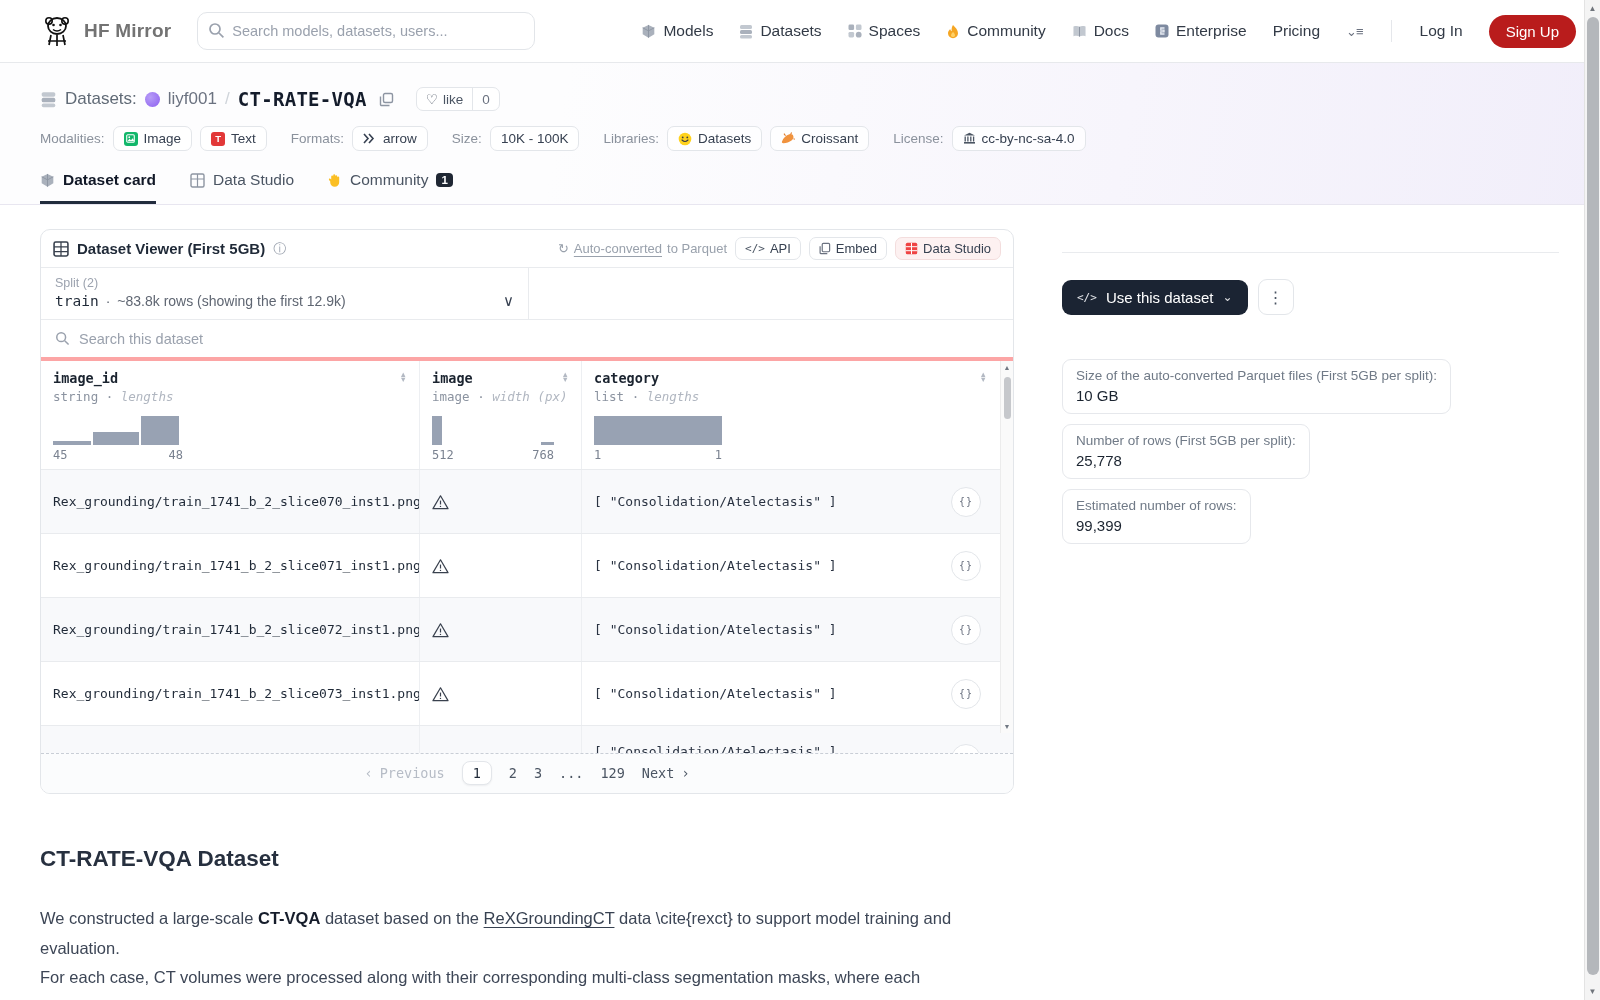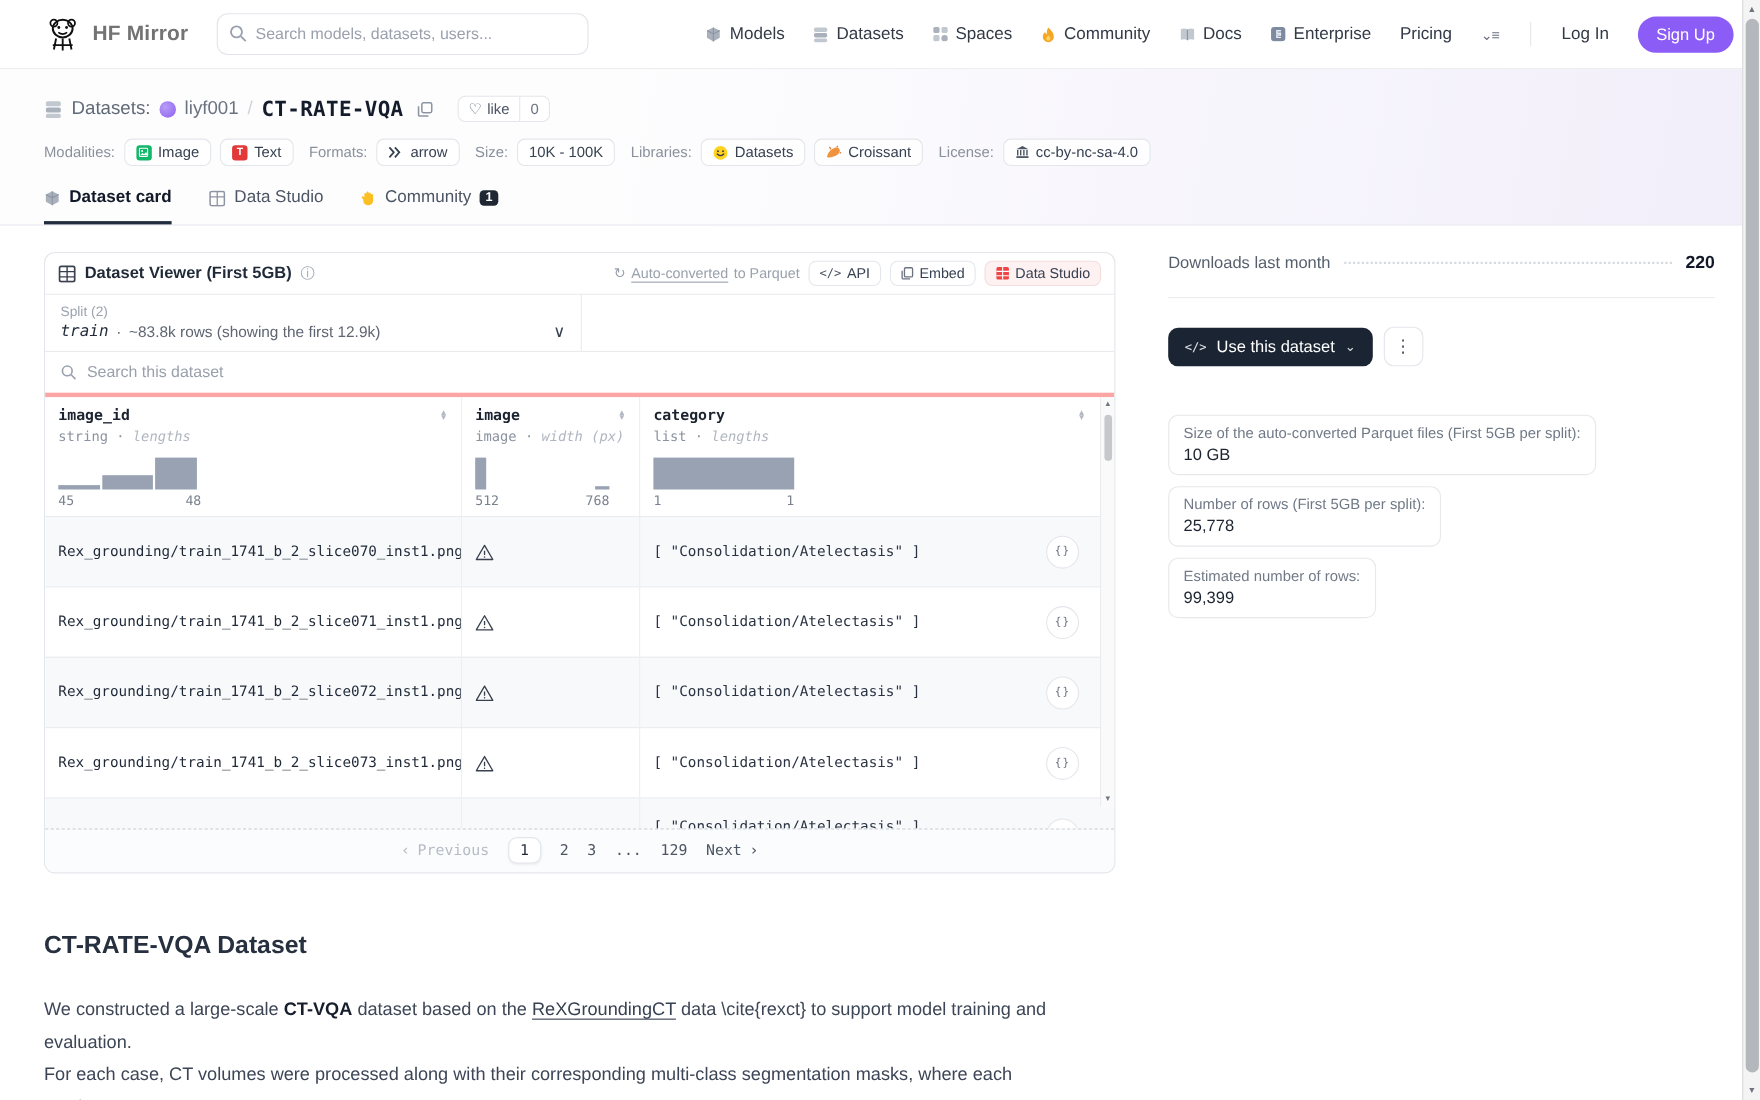--- a/index.html
+++ b/index.html
@@ -1,54 +1,54 @@
 <!DOCTYPE html>
 <html><head>
 <meta charset="utf-8">
 <style>
   * { margin:0; padding:0; box-sizing:border-box; }
   html,body { width:1600px; height:1000px; overflow:hidden; background:#fff;
     font-family:"Liberation Sans", sans-serif; color:#374151; }
-  .mono { font-family:"DejaVu Sans Mono", monospace;font-style:italic; }
+  .mono { font-family:"DejaVu Sans Mono", monospace; }
 
   
   .navbar { height:63px; display:flex; align-items:center; padding:0 24px 0 40px;
     border-bottom:1px solid #e7e9ec; background:#fff; }
   .brand-wrap { display:flex; align-items:center; gap:10px; }
   .brand { font-size:19px; font-weight:bold; color:#737373; letter-spacing:.2px; }
   .searchbox { margin-left:26px; position:relative; }
   .searchbox input { width:338px; height:38px; border:1px solid #e2e5e9; border-radius:10px;
     padding:0 12px 0 34px; font-size:14.5px; color:#374151; outline:none; background:#fff; }
   .searchbox input::placeholder { color:#9aa1ad; }
   .searchbox .mag { position:absolute; left:11px; top:10px; }
   .nav-right { margin-left:auto; display:flex; align-items:center; gap:26px; }
   .nav-item { display:flex; align-items:center; gap:7px; font-size:15.5px; color:#323a46; cursor:pointer; }
   .nav-sep { width:1px; height:22px; background:#e5e7eb; margin:0 2px; }
   .login { font-size:15.5px; color:#323a46; }
-  .signup { background:#8b5cf6; color:#fff; font-size:15px; padding:8px 17px; border-radius:999px; border:none; cursor:pointer; }
+  .signup { background:#b91c1c; color:#fff; font-size:15px; padding:8px 17px; border-radius:999px; border:none; cursor:pointer; }
   .more-glyph { font-size:13px; color:#6b7280; letter-spacing:-1px; }
 
   
   .ds-header { padding:24px 40px 0; border-bottom:1px solid #e8e6f0;
     background:linear-gradient(100deg,#fdfdfe 35%,#f7f5fc 70%,#f1eefa 100%); }
   .crumb { display:flex; align-items:center; gap:8px; }
   .crumb-label { font-size:17px; color:#606a76; }
   .avatar { width:15px; height:15px; border-radius:50%;
     background:radial-gradient(circle at 35% 35%, #b79df7, #8d5ff0); }
   .owner { font-size:17px; color:#6b7280; cursor:pointer; }
   .slash { color:#cfd4da; font-size:17px; }
   .ds-name { font-family:"DejaVu Sans Mono", monospace; font-weight:bold; font-size:19px;
     color:#141c2b; letter-spacing:.3px; }
   .like-group { display:flex; align-items:stretch; margin-left:14px; border:1px solid #e3e6ea;
     border-radius:7px; overflow:hidden; background:rgba(255,255,255,.75); cursor:pointer; }
   .like-main { display:flex; align-items:center; gap:5px; padding:3px 9px; font-size:13.5px; color:#4b5563; }
   .like-count { border-left:1px solid #e3e6ea; padding:3px 9px; font-size:13.5px; color:#6b7280; display:flex; align-items:center; }
 
   .meta-row { display:flex; align-items:center; gap:8px; margin-top:15px; flex-wrap:nowrap; }
-  .meta-label { font-size:13.5px; color:#8a919c; margin-left:6px; white-space:nowrap; }
+  .meta-label { font-size:13.5px; color:#8a919c; margin-left:16px; white-space:nowrap; }
   .meta-label:first-child { margin-left:0; }
   .pill { display:flex; align-items:center; gap:6px; padding:4px 10px; border:1px solid #e3e6ea;
     border-radius:7px; background:rgba(255,255,255,.8); font-size:13.5px; color:#374151;
     cursor:pointer; white-space:nowrap; }
   .mini-sq { width:14px; height:14px; border-radius:3px; display:inline-flex; align-items:center;
     justify-content:center; color:#fff; font-size:9.5px; font-weight:bold; }
 
   .tabs { display:flex; align-items:flex-end; gap:34px; margin-top:20px; }
   .tab { display:flex; align-items:center; gap:8px; font-size:15.5px; color:#4b5563;
     padding-bottom:12px; border-bottom:3px solid transparent; cursor:pointer; }
@@ -606,25 +606,20 @@
     </div>
 
     <div class="readme">
       <h1>CT-RATE-VQA Dataset</h1>
       <p><span>We constructed a large-scale </span><strong>CT-VQA</strong><span> dataset based on the </span><a>ReXGroundingCT</a><span> data \cite{rexct} to support model training and evaluation.</span></p>
       <p class="cont">For each case, CT volumes were processed along with their corresponding multi-class segmentation masks, where each mask</p>
     </div>
   </div>
 
   <aside class="sidebar">
-    <div class="dl-row">
-      <span class="dl-label">Downloads last month</span>
-      <span class="dl-leader"></span>
-      <span class="dl-value">220</span>
-    </div>
     <hr class="sb-divider">
     <div class="sb-btn-row">
       <button class="use-btn">
         <span class="code-glyph">&lt;/&gt;</span>
         <span>Use this dataset</span>
         <span class="use-chev">⌄</span>
       </button>
       <button class="kebab-btn">⋮</button>
     </div>
     <div class="stat-boxes">

